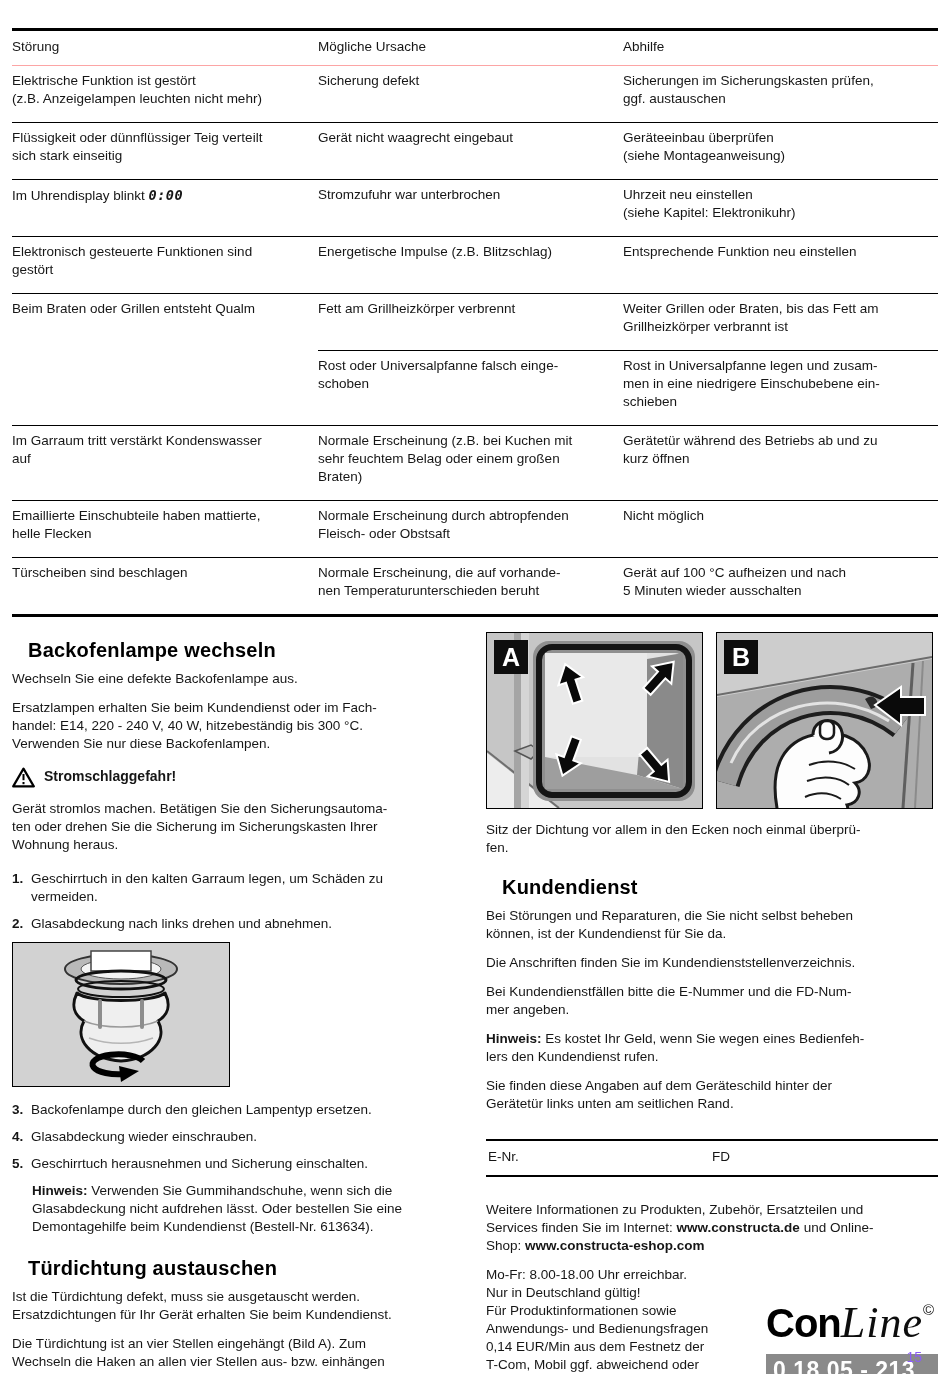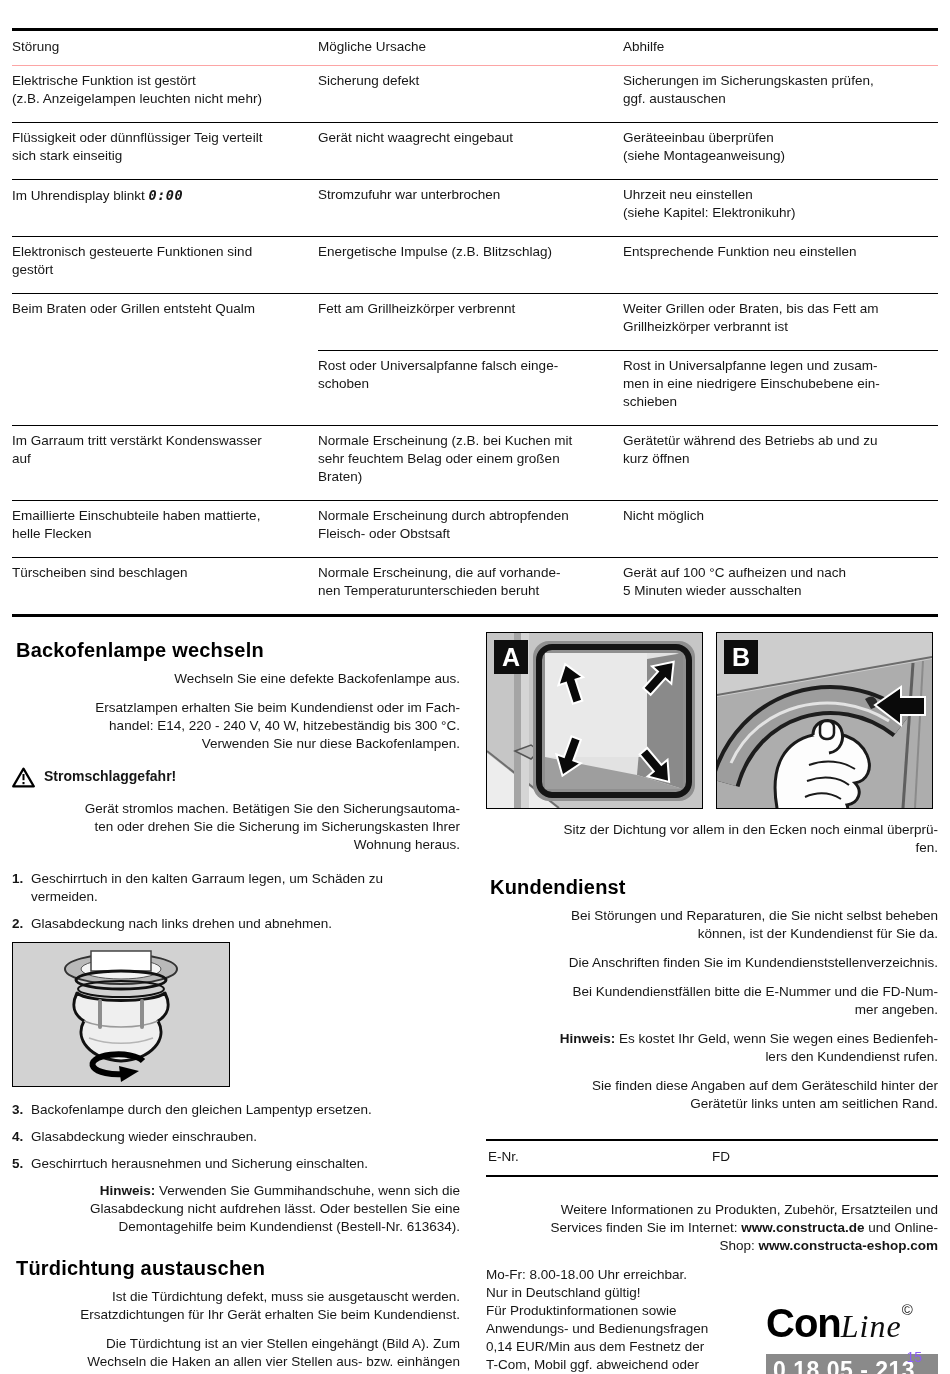--- a/index.html
+++ b/index.html
@@ -34,23 +34,23 @@
     font-style:italic; font-weight:bold; letter-spacing:0.5px;
   }
 
   
   .columns { display:flex; gap:26px; margin-top:15px; }
   .col-left  { width:448px; flex:0 0 448px; }
   .col-right { width:452px; flex:0 0 452px; }
 
   h1.section {
     font-size:20px; line-height:24px; font-weight:bold; color:#000;
-    margin:6px 0 8px 4px; letter-spacing:0.2px;
-  }
-  p.body { margin:0 0 11px 0; white-space:pre-line;text-align:right; }
+    margin:6px 0 8px 16px; letter-spacing:0.2px;
+  }
+  p.body { margin:0 0 11px 0; white-space:pre-line; }
   .bold { font-weight:bold; }
 
   .warn-row { display:flex; align-items:flex-start; gap:9px; margin:14px 0 7px 0; }
   .warn-title { font-weight:bold; font-size:14px; }
   .warn-icon { flex:0 0 auto; margin-top:0px; }
 
   .step { display:flex; margin:0 0 9px 0; }
   .step .num { font-weight:bold; flex:0 0 19px; }
   .step .txt { white-space:pre-line; }
   .steps-a { margin-top:16px; }
@@ -80,21 +80,21 @@
   
   .contact-row { display:flex; margin-top:2px; }
   .contact-text { flex:0 0 272px; white-space:pre-line; }
   .logo-block { margin-left:8px; margin-top:24px; }
   .logo-word { white-space:nowrap; line-height:40px; }
   .logo-con {
     font-weight:bold; font-size:40px; color:#000000; letter-spacing:-1px;
   }
   .logo-line {
     font-family:"Liberation Serif", serif; font-style:italic;
-    font-size:32px; color:#0d0d0d; letter-spacing:1px;
+    font-size:44px; color:#0d0d0d; letter-spacing:1px;
   }
   .logo-copy { font-size:15px; vertical-align:22px; }
   .phone-box {
     display:inline-block; background:var(--phone_box,#8a8a8a); color:#fff;
     font-weight:bold; font-size:23px; line-height:30px; padding:1px 7px;
     letter-spacing:0.5px; margin-top:1px;
   }
 
   .page-number {
     position:absolute; right:28px; bottom:8px; font-size:14px; color:#8b5cf6;

